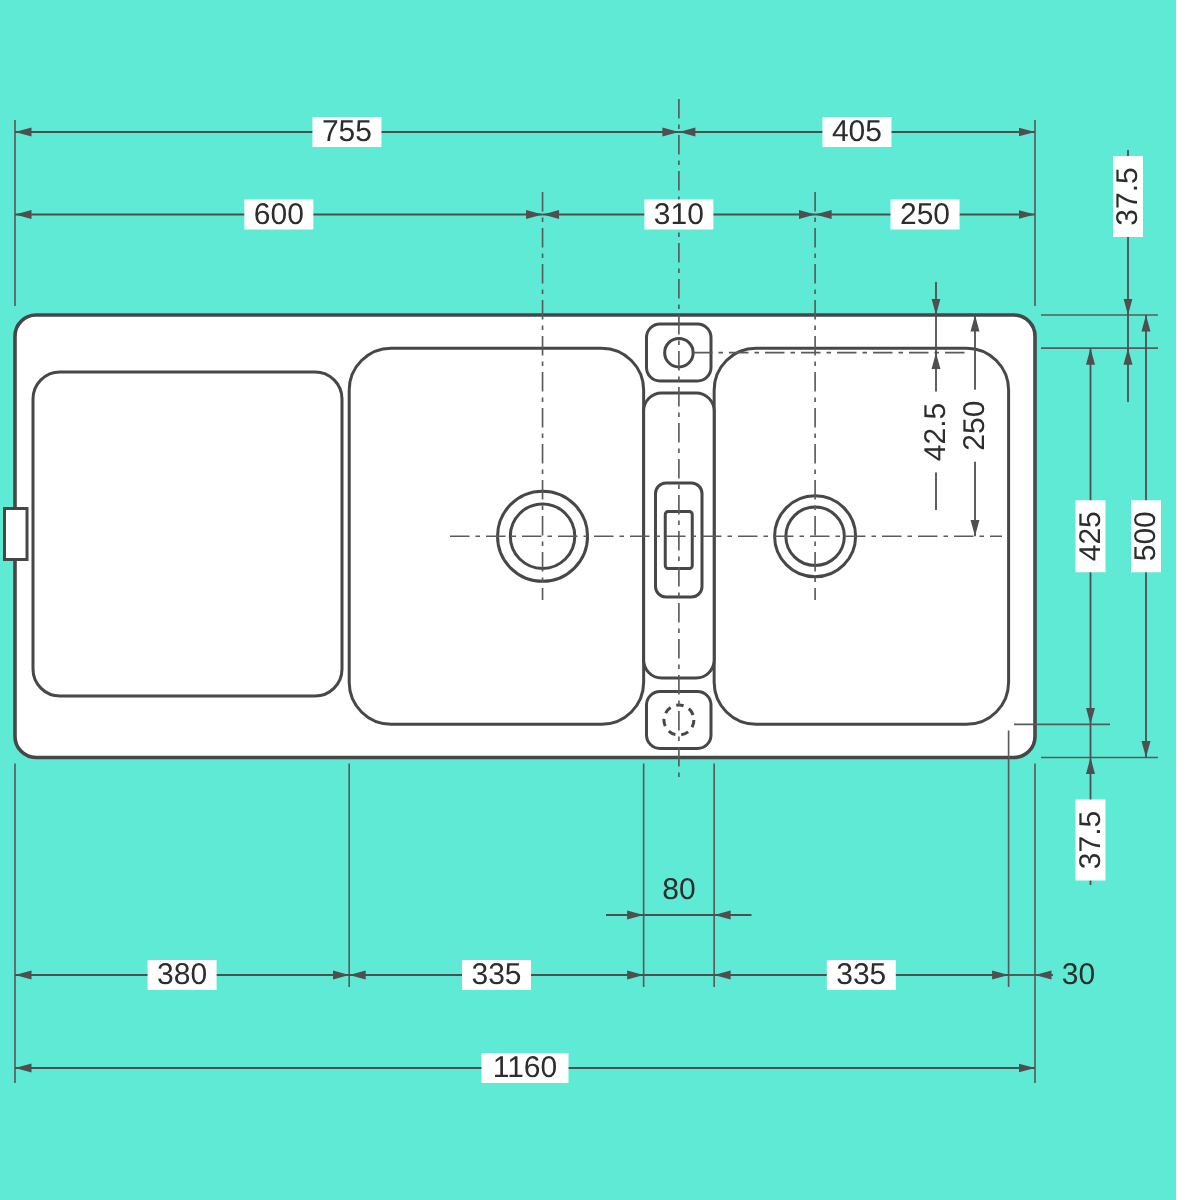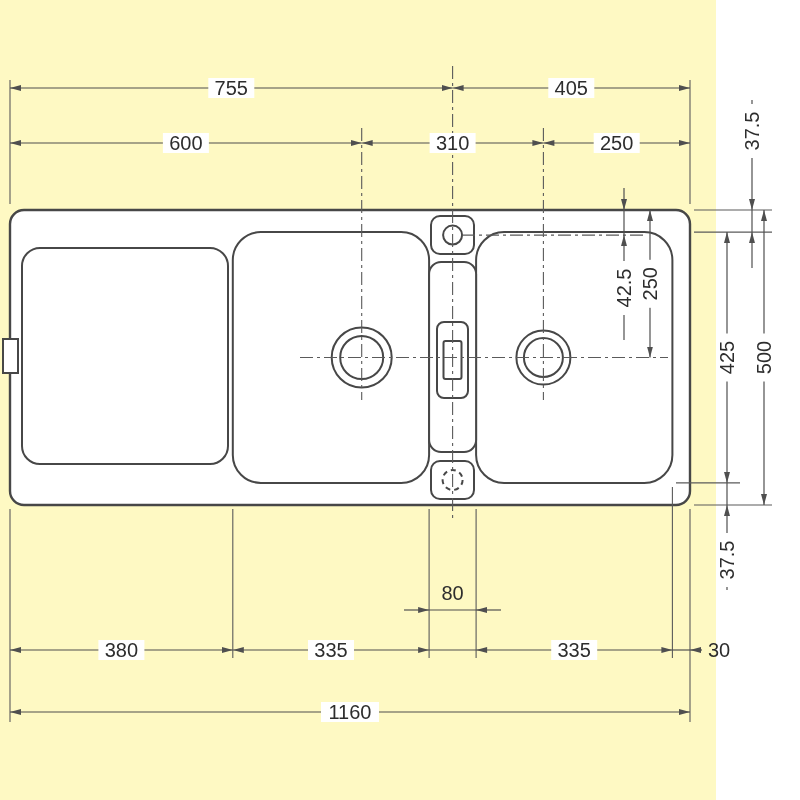--- a/index.html
+++ b/index.html
@@ -1,16 +1,16 @@
 <!DOCTYPE html>
 <html><head>
 <meta charset="utf-8">
 <style>
   html,body{margin:0;padding:0;background:#ffffff;}
-  .canvas{width:716px;height:800px;position:relative;background:#fef9c3;}
+  .canvas{width:784px;height:800px;position:relative;background:#5eead4;}
   svg{display:block;}
   .outline{fill:#ffffff;stroke:#474747;stroke-width:2.4;}
   .shape{fill:#ffffff;stroke:#474747;stroke-width:2;}
   .shapeN{fill:none;stroke:#474747;stroke-width:2;}
   .dim{stroke:#4f4f4f;stroke-width:1.2;fill:none;}
   .ext{stroke:#5a5a5a;stroke-width:1.1;}
   .cl{stroke:#5a5a5a;stroke-width:1.1;fill:none;stroke-dasharray:13 4 3 4;}
   .dash{stroke-dasharray:5 4;}
   .gap{fill:#ffffff;stroke:none;}
   text{font-family:"Liberation Sans",sans-serif;font-size:20px;fill:#2d2d2d;text-anchor:middle;dominant-baseline:central;}

